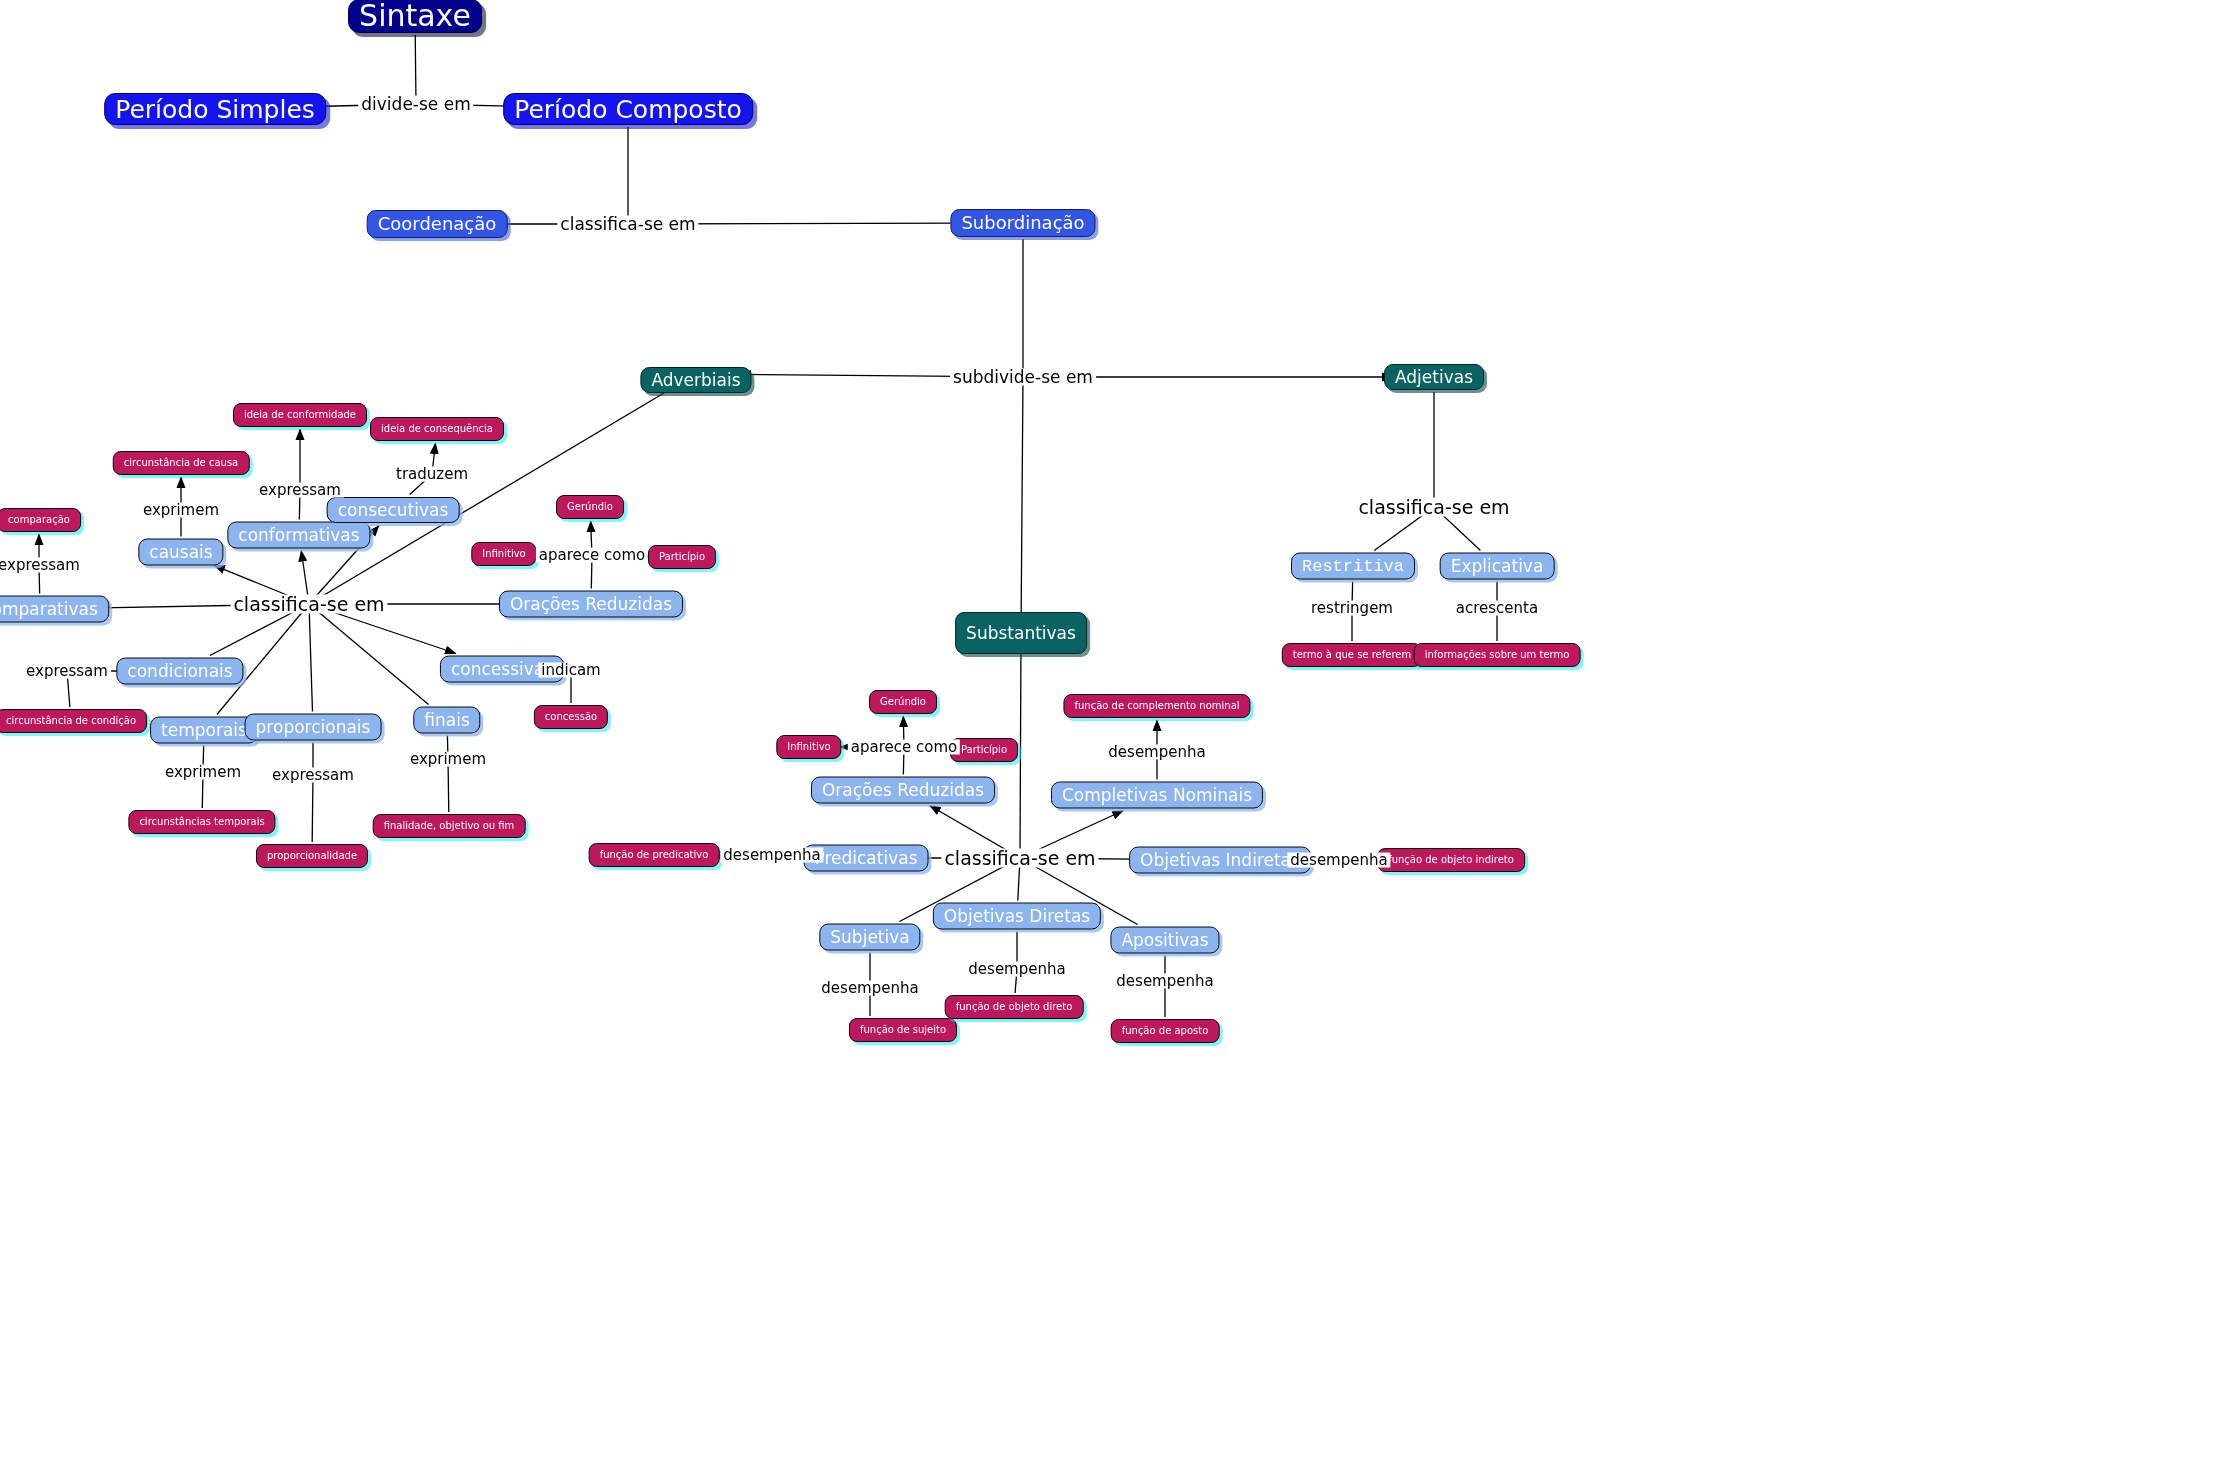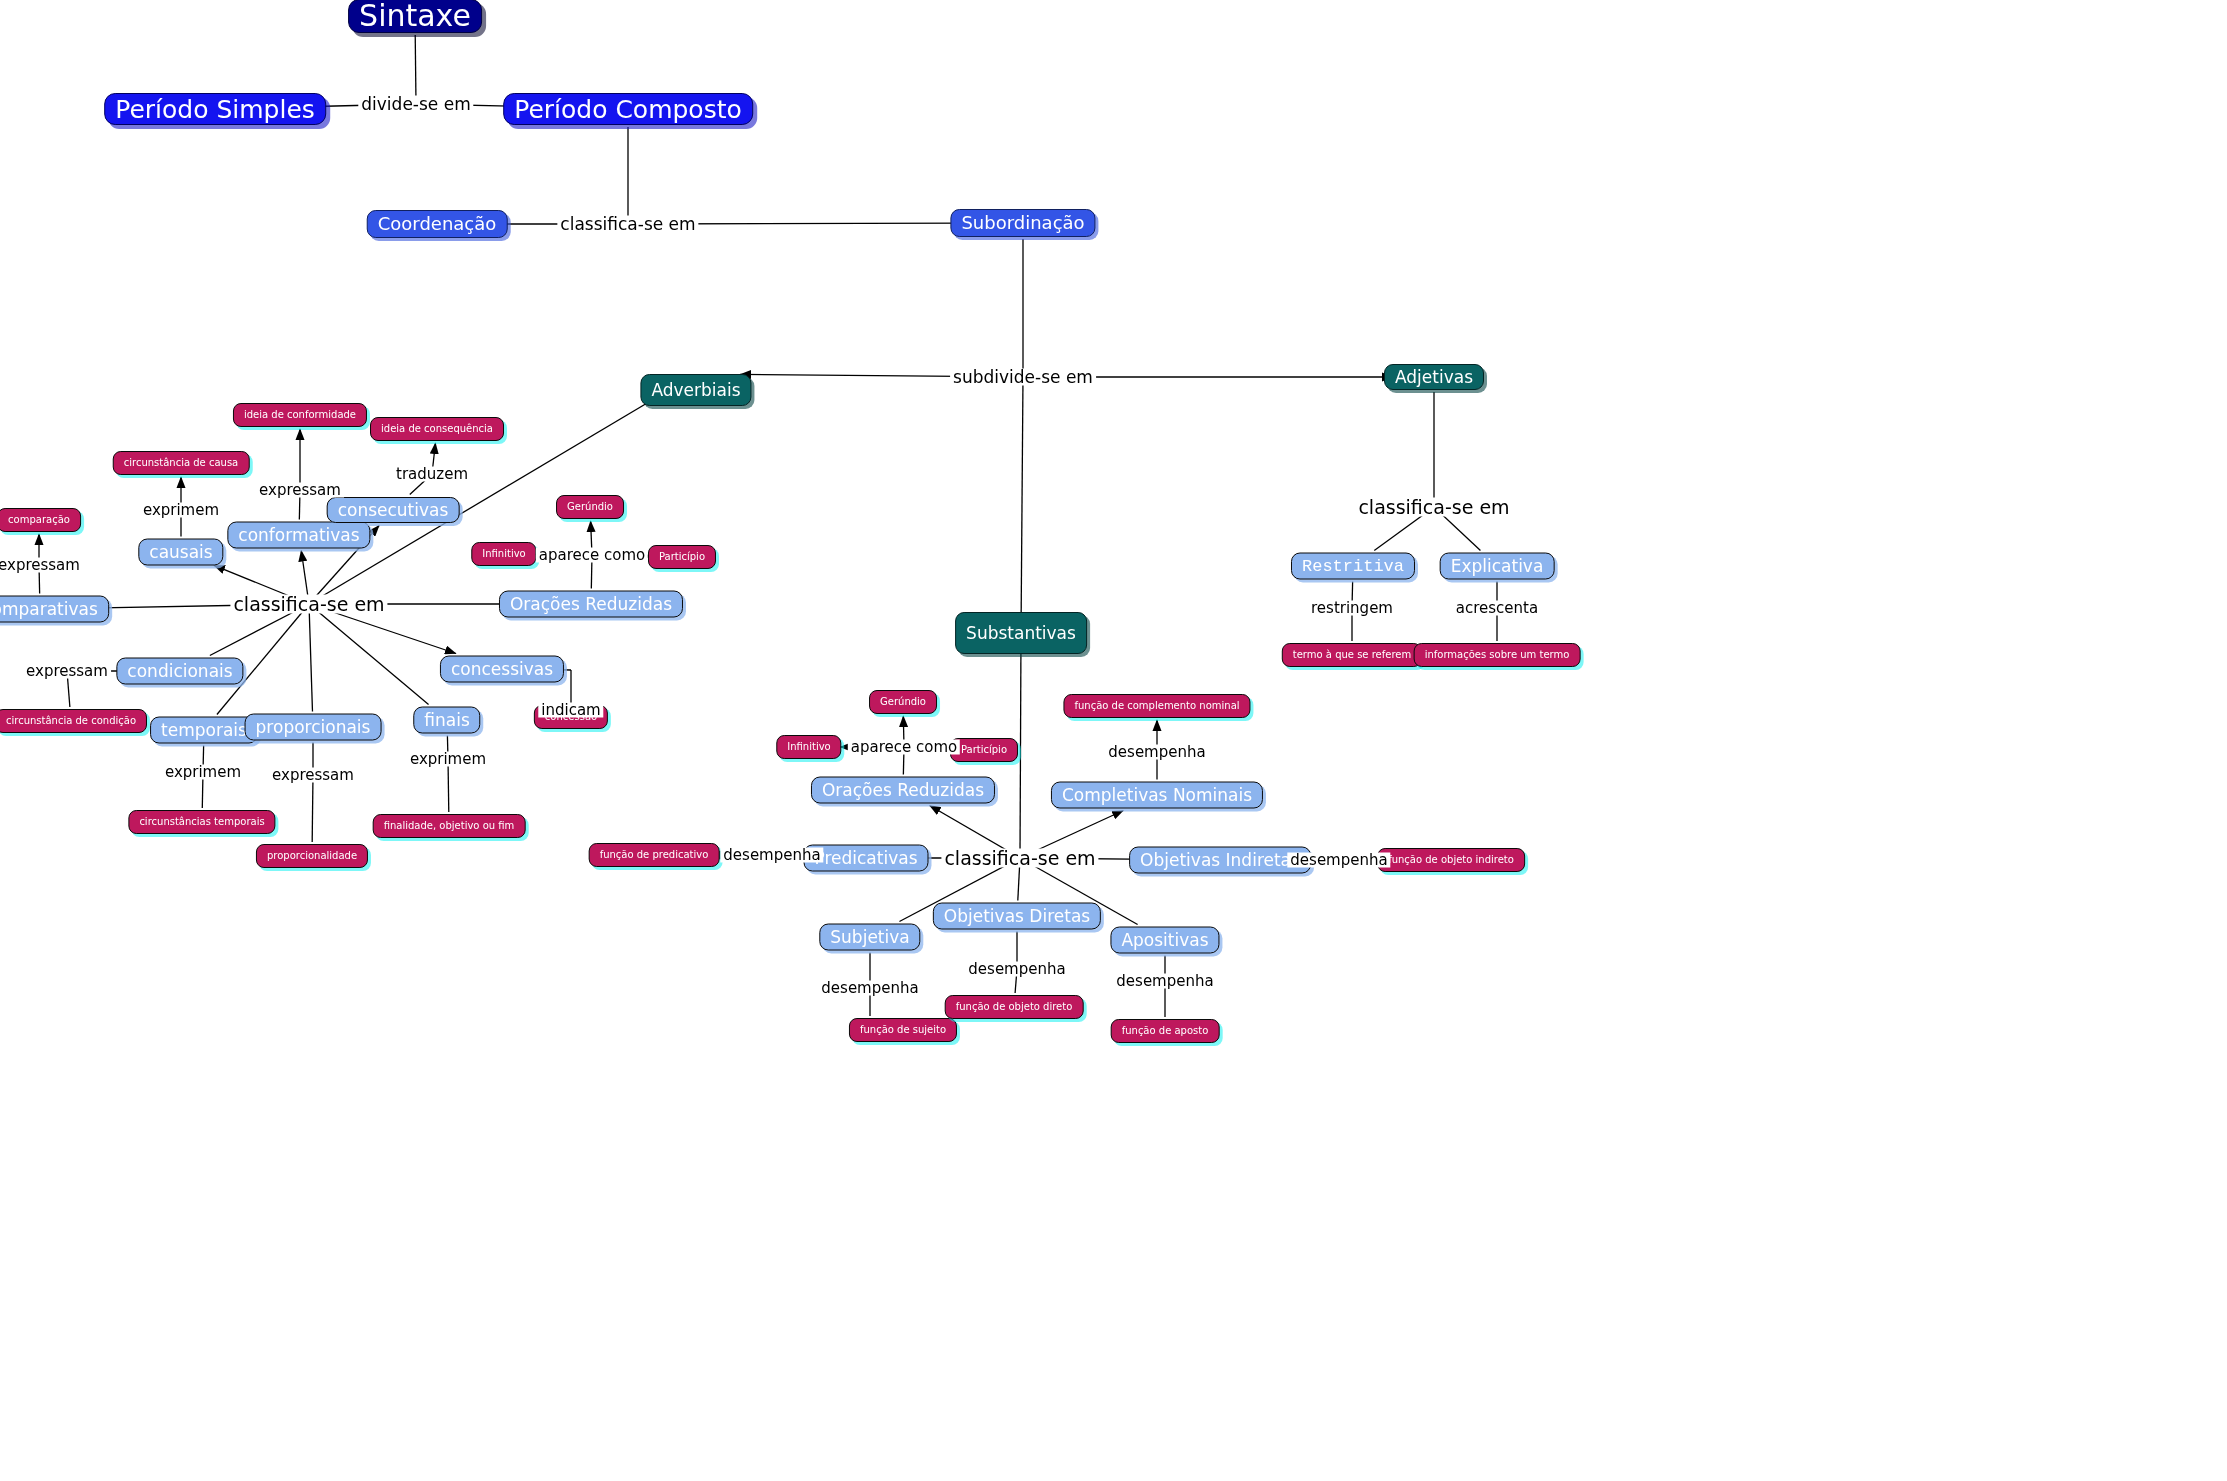--- a/index.html
+++ b/index.html
@@ -181,21 +181,21 @@
         <line x1="1165" y1="955.5" x2="1165" y2="981" stroke="#000000" stroke-width="1.3"></line>
         <line x1="1165" y1="981" x2="1165" y2="1017" stroke="#000000" stroke-width="1.3"></line>
       </g>
   </svg>
   <div id="node-group">
       <div class="node n-root" style="left: 415px; top: 16px; min-width: 98px; height: 34px;">Sintaxe</div>
       <div class="node n-primary" style="left: 215px; top: 109px; min-width: 155px; height: 32px;">Período Simples</div>
       <div class="node n-primary" style="left: 628px; top: 109px; min-width: 178px; height: 32px;">Período Composto</div>
       <div class="node n-secondary" style="left: 437px; top: 224px; min-width: 108px; height: 28px;">Coordenação</div>
       <div class="node n-secondary" style="left: 1023px; top: 223px; min-width: 112px; height: 28px;">Subordinação</div>
-      <div class="node n-teal" style="left: 696px; top: 390px; min-width: 84px; height: 32px;">Adverbiais</div>
+      <div class="node n-teal" style="left: 696px; top: 380px; min-width: 84px; height: 26px;">Adverbiais</div>
       <div class="node n-teal" style="left: 1434px; top: 377px; min-width: 78px; height: 26px;">Adjetivas</div>
       <div class="node n-teal" style="left: 1021px; top: 633px; min-width: 102px; height: 42px;">Substantivas</div>
       <div class="node n-leaf" style="left: 39px; top: 520px; min-width: 78px; height: 24px;">comparação</div>
       <div class="node n-leaf" style="left: 181px; top: 463px; min-width: 122px; height: 24px;">circunstância de causa</div>
       <div class="node n-leaf" style="left: 300px; top: 415px; min-width: 122px; height: 24px;">ideia de conformidade</div>
       <div class="node n-leaf" style="left: 437px; top: 429px; min-width: 120px; height: 24px;">ideia de consequência</div>
       <div class="node n-leaf" style="left: 71px; top: 721px; min-width: 140px; height: 24px;">circunstância de condição</div>
       <div class="node n-leaf" style="left: 202px; top: 822px; min-width: 134px; height: 24px;">circunstâncias temporais</div>
       <div class="node n-leaf" style="left: 312px; top: 856px; min-width: 110px; height: 24px;">proporcionalidade</div>
       <div class="node n-leaf" style="left: 449px; top: 826px; min-width: 140px; height: 24px;">finalidade, objetivo ou fim</div>
@@ -242,21 +242,21 @@
       <div class="link-label ll-mid" style="left: 628px; top: 224px;">classifica-se em</div>
       <div class="link-label ll-mid" style="left: 1023px; top: 377px;">subdivide-se em</div>
       <div class="link-label ll-small" style="left: 181px; top: 510px;">exprimem</div>
       <div class="link-label ll-small" style="left: 300px; top: 490px;">expressam</div>
       <div class="link-label ll-small" style="left: 432px; top: 474px;">traduzem</div>
       <div class="link-label ll-small" style="left: 39px; top: 565px;">expressam</div>
       <div class="link-label ll-small" style="left: 67px; top: 671px;">expressam</div>
       <div class="link-label ll-small" style="left: 203px; top: 772px;">exprimem</div>
       <div class="link-label ll-small" style="left: 313px; top: 775px;">expressam</div>
       <div class="link-label ll-small" style="left: 448px; top: 759px;">exprimem</div>
-      <div class="link-label ll-small" style="left: 571px; top: 670px; margin-top: 40px;">indicam</div>
+      <div class="link-label ll-small" style="left: 571px; top: 670px;">indicam</div>
       <div class="link-label ll-small" style="left: 592px; top: 555px;">aparece como</div>
       <div class="link-label ll-small" style="left: 904px; top: 747px;">aparece como</div>
       <div class="link-label ll-small" style="left: 1352px; top: 608px;">restringem</div>
       <div class="link-label ll-small" style="left: 1497px; top: 608px;">acrescenta</div>
       <div class="link-label ll-small" style="left: 1157px; top: 752px;">desempenha</div>
       <div class="link-label ll-small" style="left: 772px; top: 855px;">desempenha</div>
       <div class="link-label ll-small" style="left: 1339px; top: 860px;">desempenha</div>
       <div class="link-label ll-small" style="left: 870px; top: 988px;">desempenha</div>
       <div class="link-label ll-small" style="left: 1017px; top: 969px;">desempenha</div>
       <div class="link-label ll-small" style="left: 1165px; top: 981px;">desempenha</div>

